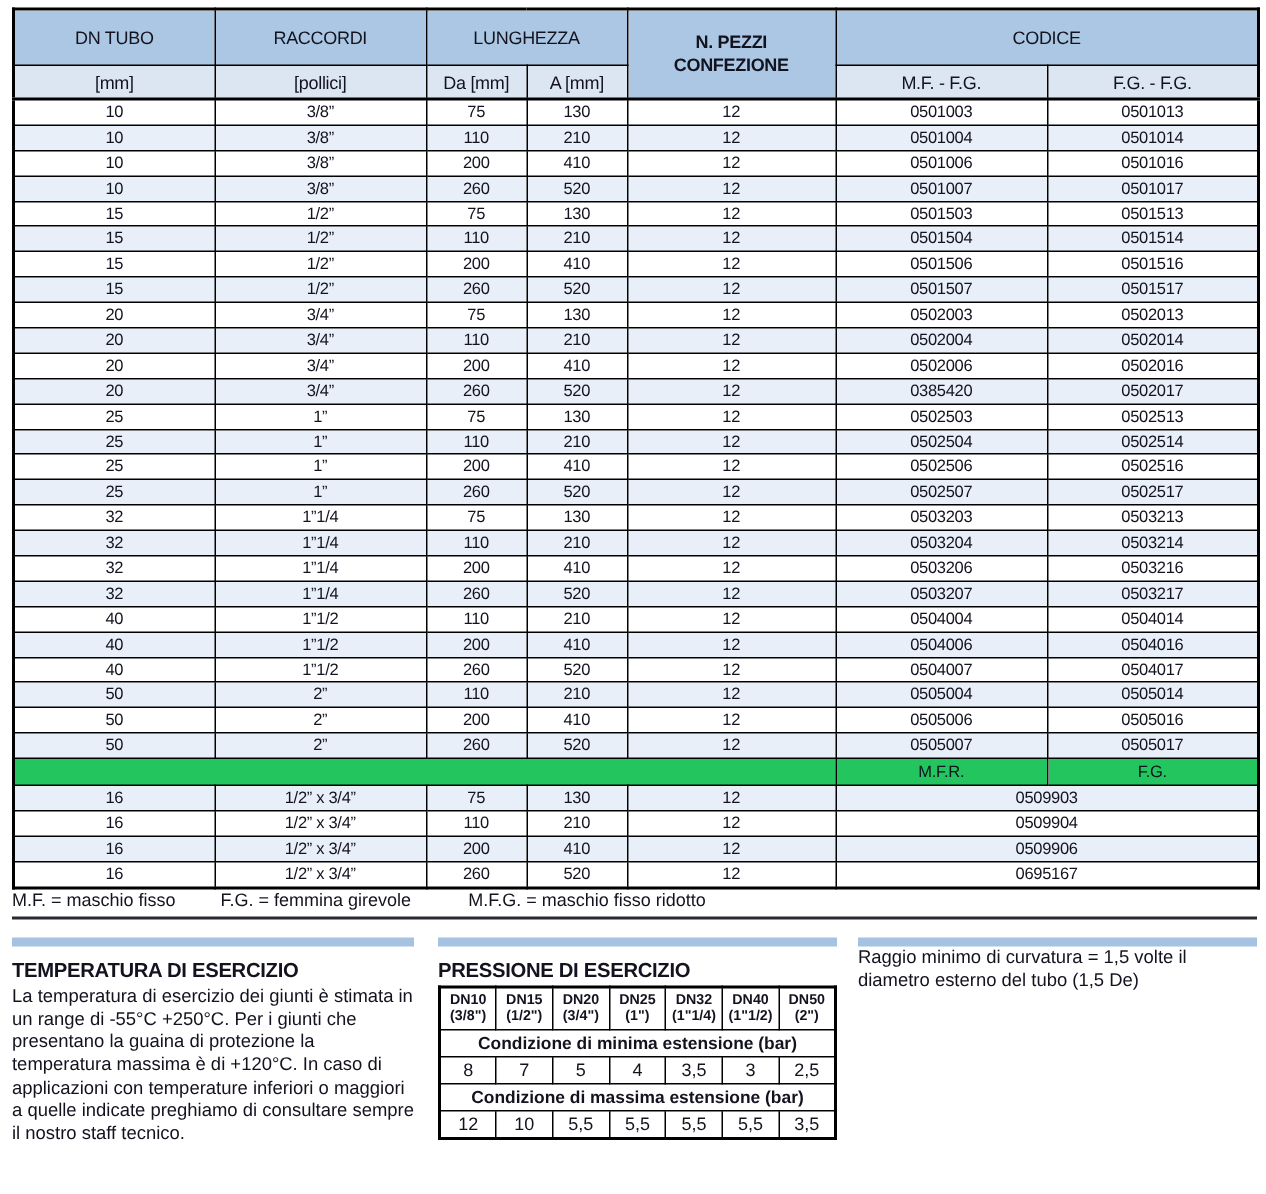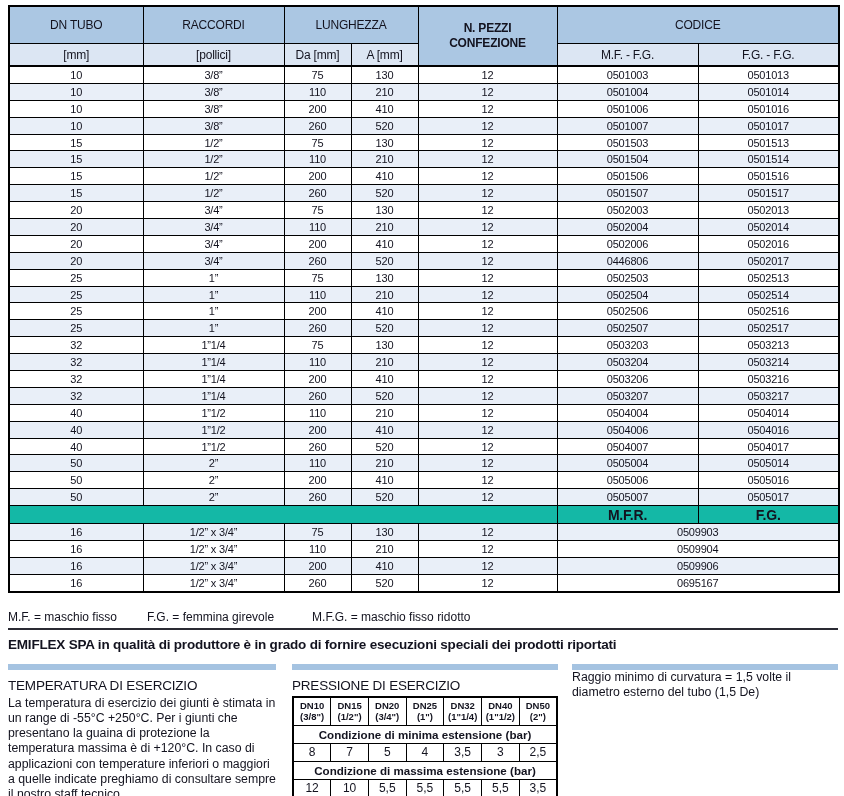--- a/index.html
+++ b/index.html
@@ -10,37 +10,37 @@
   table.main { border-collapse:collapse; width:830px; table-layout:fixed;
                border:2px solid #000; letter-spacing:-0.2px; }
   table.main th, table.main td { border:1px solid #000; text-align:center; padding:0; overflow:hidden; white-space:nowrap; }
   table.main thead th.h1 { background:#abc7e3; height:36px; font-size:12px; font-weight:400; }
   table.main thead th.h2 { background:#dce6f3; height:21px; font-size:12px; font-weight:400; }
   table.main thead th.th-pezzi { background:#abc7e3; font-size:12px; font-weight:700; white-space:normal; }
   table.main thead th.th-pezzi span { display:inline-block; max-width:90px; line-height:1.25; }
   table.main thead { border-bottom:2px solid #000; }
   table.main tbody td { height:15.9px; font-size:11px; background:#fff; }
   table.main tbody tr.alt td { background:#e9eff8; }
-  table.main tbody tr.subhdr td { background:#14b8a6; height:17px; font-size:14px; font-weight:700; }
+  table.main tbody tr.subhdr td { background:#22c55e; height:17px; font-size:11px; font-weight:400; }
 
   
-  .legend { width:830px; margin-top:17px; font-size:12px; display:flex; }
+  .legend { width:830px; margin-top:0; font-size:12px; display:flex; }
   .legend .lg2 { margin-left:30px; }
   .legend .lg3 { margin-left:38px; }
   .rule { width:830px; border-top:2px solid #2a2a33; margin-top:4px; }
   .statement { width:830px; margin-top:7px; font-size:13.5px; font-weight:700; letter-spacing:-0.2px; }
 
   
   .cols { width:830px; margin-top:12px; display:flex; }
   .col { box-sizing:border-box; }
   .col-temp { width:268px; margin-right:16px; }
   .col-press { width:266px; margin-right:14px; }
   .col-raggio { width:266px; }
   .bluebar { height:6px; background:#a5c3e1; }
-  .sec-title { margin:8px 0 3px 0; font-size:13.5px; font-weight:400; letter-spacing:-0.2px; }
+  .sec-title { margin:8px 0 3px 0; font-size:13.5px; font-weight:700; letter-spacing:-0.2px; }
   .sec-body { font-size:12.3px; line-height:1.24; }
 
   
   table.press { border-collapse:collapse; width:100%; table-layout:fixed;
                 border:2px solid #000; margin-top:2px; }
   table.press th, table.press td { border:1px solid #000; text-align:center; padding:0; }
   table.press th { font-size:9.5px; font-weight:700; line-height:1.2; padding:2px 0; }
   table.press td.lbl { font-size:11.6px; font-weight:600; height:17px; white-space:nowrap; }
   table.press td.val { font-size:12px; height:17px; }
 </style>
@@ -175,21 +175,21 @@
           <td>12</td>
           <td>0502006</td>
           <td>0502016</td>
         </tr>
         <tr class="alt">
           <td>20</td>
           <td>3/4”</td>
           <td>260</td>
           <td>520</td>
           <td>12</td>
-          <td>0446806</td>
+          <td>0385420</td>
           <td>0502017</td>
         </tr>
         <tr>
           <td>25</td>
           <td>1”</td>
           <td>75</td>
           <td>130</td>
           <td>12</td>
           <td>0502503</td>
           <td>0502513</td>
@@ -352,21 +352,20 @@
   </table>
 
   <div class="legend">
     <span class="lg1">M.F. = maschio fisso</span>
     <span class="lg2">F.G. = femmina girevole</span>
     <span class="lg3">M.F.G. = maschio fisso ridotto</span>
   </div>
 
   <div class="rule"></div>
 
-  <div class="statement">EMIFLEX SPA in qualità di produttore è in grado di fornire esecuzioni speciali dei prodotti riportati</div>
 
   <div class="cols">
 
     <div class="col col-temp">
       <div class="bluebar"></div>
       <div class="sec-title">TEMPERATURA DI ESERCIZIO</div>
       <div class="sec-body">La temperatura di esercizio dei giunti è stimata in un range di -55°C +250°C. Per i giunti che presentano la guaina di protezione la temperatura massima è di +120°C. In caso di applicazioni con temperature inferiori o maggiori a quelle indicate preghiamo di consultare sempre il nostro staff tecnico.</div>
     </div>
 
     <div class="col col-press">

